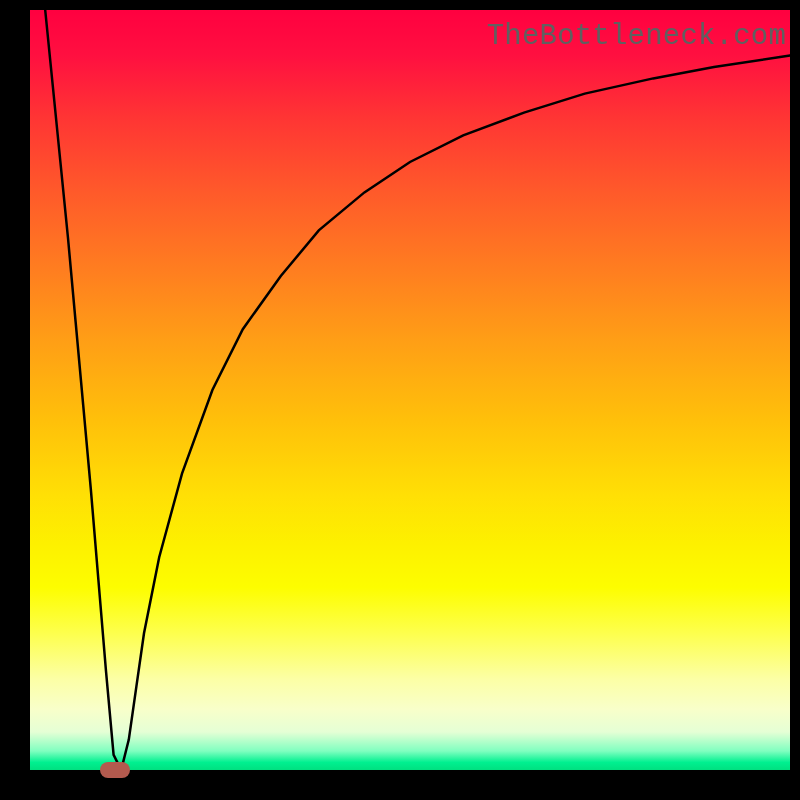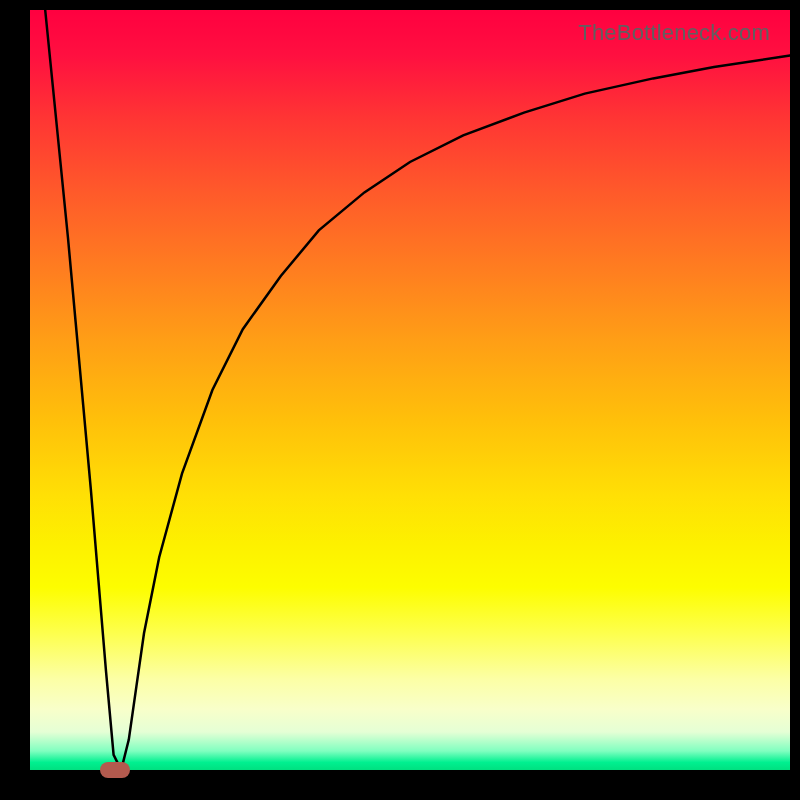--- a/index.html
+++ b/index.html
@@ -40,25 +40,26 @@
     #f8ffca 92%,
     #e5ffd5 95%,
     #80ffc0 97.5%,
     #00f090 99%,
     #00e080 100%
   );
 }
 .watermark {
   position: absolute;
   top: 10px;
-  right: 20px;
+  right: 4px;
   color: #606060;
-  font-size: 22px;
+  font-size: 29px;
   font-weight: 400;
   letter-spacing: 0.2px;
+  font-family: Liberation Mono, monospace;
 }
 .marker {
   position: absolute;
   width: 30px;
   height: 16px;
   background: #b35a4e;
   border-radius: 8px / 8px;
   transform: translate(-50%, -50%);
 }
 svg.curve {

